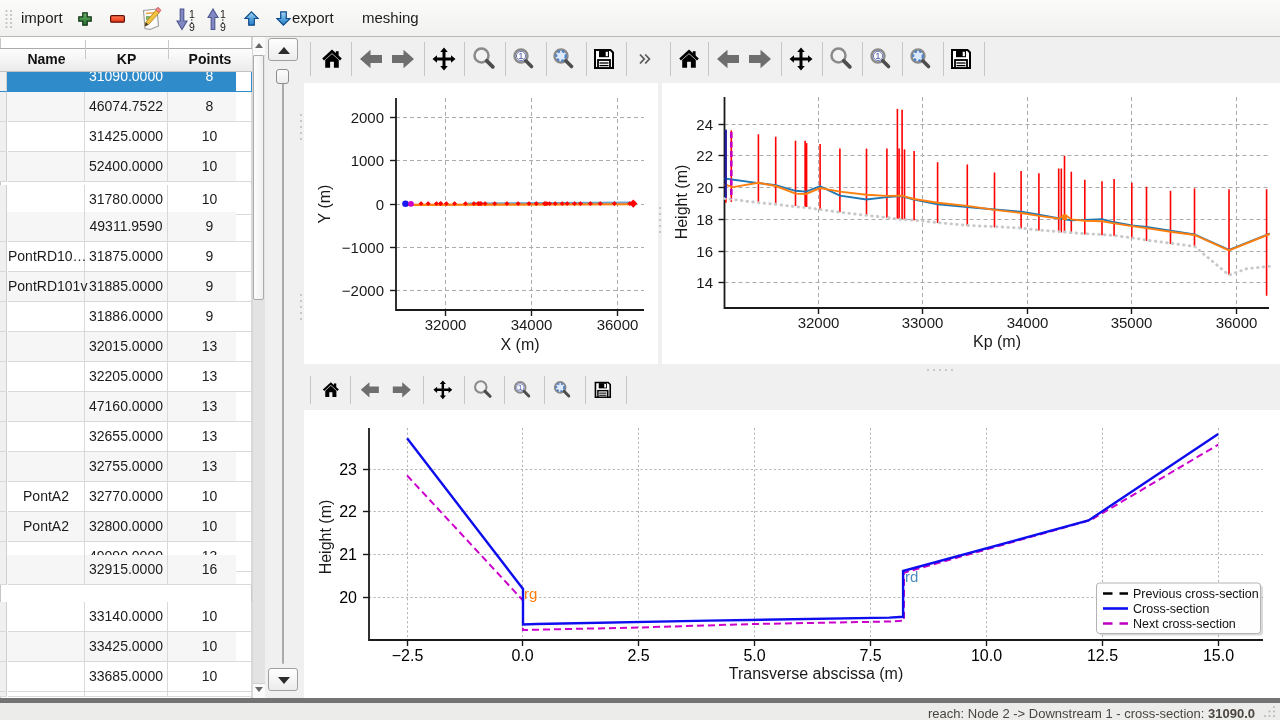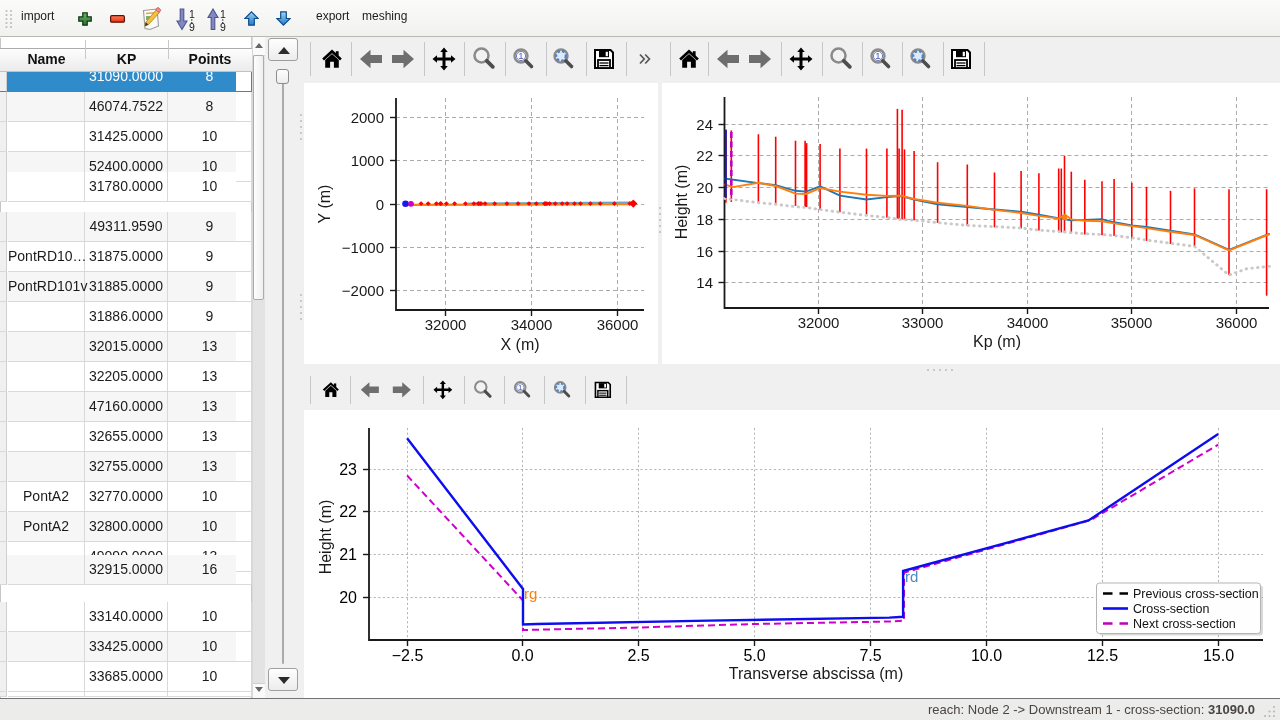--- a/index.html
+++ b/index.html
@@ -1,21 +1,21 @@
 <!DOCTYPE html>
 <html><head><meta charset="utf-8">
 <style>
 *{margin:0;padding:0;box-sizing:border-box}
 html,body{width:1280px;height:720px;overflow:hidden;background:#f0f0f0;
   font-family:"Liberation Sans",sans-serif;position:relative}
 .abs{position:absolute}
 
 #menubar{position:absolute;left:0;top:0;width:1280px;height:37px;
   background:linear-gradient(#fbfbfa,#f1f1ef);border-bottom:1px solid #b8b8b4}
-.mtext{position:absolute;top:9px;font-size:12px;color:#1c1c1c}
+.mtext{position:absolute;top:9px;font-size:15px;color:#1c1c1c}
 
 #table{position:absolute;left:0;top:37px;width:252px;height:661px;background:#fff;border-right:1px solid #c9c9c9}
 #thead{position:absolute;left:0;top:48px;width:252px;height:24px;
   background:linear-gradient(#fdfdfd,#ebebeb);border-top:1px solid #ababab;border-bottom:1px solid #c2c2c2}
 #thead div{position:absolute;top:2px;font-size:14px;font-weight:bold;color:#111;text-align:center}
 .hsep{position:absolute;top:40px;width:1px;height:19px;background:#c8c8c8}
 .trow{position:absolute;left:0;width:236px;height:30px;background:#fff}
 .trow.alt{background:#f6f6f6}
 .trow.sel{background:#2f8bc9}
 .trow div{position:absolute;top:0;height:30px;line-height:29px;font-size:14px;color:#1b1b1b;
@@ -47,21 +47,21 @@
 .fig{position:absolute;background:#fff}
 svg text{font-family:"Liberation Sans",sans-serif}
 svg .tl{font-size:15px;fill:#1a1a1a}
 svg .al{font-size:16px;fill:#1a1a1a}
 svg .grid{stroke:#ababab;stroke-width:1;stroke-dasharray:4,3;fill:none}
 svg .gridc{stroke:#b5b5b5;stroke-width:1;stroke-dasharray:2.2,2.4;fill:none}
 svg .tick{stroke:#1a1a1a;stroke-width:1.4}
 svg .spine{stroke:#1a1a1a;stroke-width:1.8;fill:none}
 
 #status{position:absolute;left:0;top:698px;width:1280px;height:22px;background:#ececeb;
-  border-top:1px solid #737373;font-size:13px;color:#4a453f;line-height:21px;text-align:right;padding-right:25px}
+  border-top:5px solid #737373;font-size:13px;color:#4a453f;line-height:21px;text-align:right;padding-right:25px}
 </style></head>
 <body>
 <svg width="0" height="0" style="position:absolute">
 <defs>
 <g id="i-home">
   <path d="M12 2.6 L2.2 11.6 L4 13.4 L12 6.2 L20 13.4 L21.8 11.6 Z" fill="#000"></path>
   <rect x="15.8" y="4.2" width="2.8" height="5" fill="#000"></rect>
   <path d="M5.2 13.0 L12 7.0 L18.8 13.0 L18.8 20.8 L13.9 20.8 L13.9 14.8 L10.1 14.8 L10.1 20.8 L5.2 20.8 Z" fill="#000"></path>
 </g>
 <g id="i-back">
@@ -155,21 +155,21 @@
     <text x="19" y="22.5" font-size="10.5" text-anchor="middle" fill="#1a1a1a">9</text>
     <circle cx="18.8" cy="12" r="0.7" fill="#1a1a1a"></circle>
       <circle cx="18.8" cy="14.8" r="0.7" fill="#1a1a1a"></circle>
   </svg>
   <svg class="abs" style="left:244px;top:11px" width="15" height="15" viewBox="0 0 15 15">
     <path d="M7.5 0.8 L14.2 7.5 L10.3 7.5 L10.3 14.2 L4.7 14.2 L4.7 7.5 L0.8 7.5 Z" fill="url(#gblue)" stroke="#0e4b8c" stroke-width="1.2"></path>
   </svg>
   <svg class="abs" style="left:276px;top:11px" width="15" height="15" viewBox="0 0 15 15">
     <path d="M7.5 14.2 L14.2 7.5 L10.3 7.5 L10.3 0.8 L4.7 0.8 L4.7 7.5 L0.8 7.5 Z" fill="url(#gblue)" stroke="#0e4b8c" stroke-width="1.2"></path>
   </svg>
-  <div class="mtext" style="left:316px">export</div>
+  <div class="mtext" style="left:292px">export</div>
   <div class="mtext" style="left:362px">meshing</div>
 </div>
 
 <div id="table"></div>
 <div style="position:absolute;left:0;top:38px;width:1px;height:660px;background:#c6c6c6"></div>
 <div class="trow sel" style="top:62px">
     <div class="c0"></div>
     <div class="c1"></div>
     <div class="c2">31090.0000</div>
     <div class="c3">8</div>
@@ -185,21 +185,21 @@
     <div class="c1"></div>
     <div class="c2">31425.0000</div>
     <div class="c3">10</div>
   </div>
 <div class="trow alt" style="top:152px">
     <div class="c0"></div>
     <div class="c1"></div>
     <div class="c2">52400.0000</div>
     <div class="c3">10</div>
   </div>
-<div class="trow " style="top:172px">
+<div class="trow " style="top:185px">
     <div class="c0"></div>
     <div class="c1"></div>
     <div class="c2">31780.0000</div>
     <div class="c3">10</div>
   </div>
 <div class="trow alt" style="top:212px">
     <div class="c0"></div>
     <div class="c1"></div>
     <div class="c2">49311.9590</div>
     <div class="c3">9</div>

